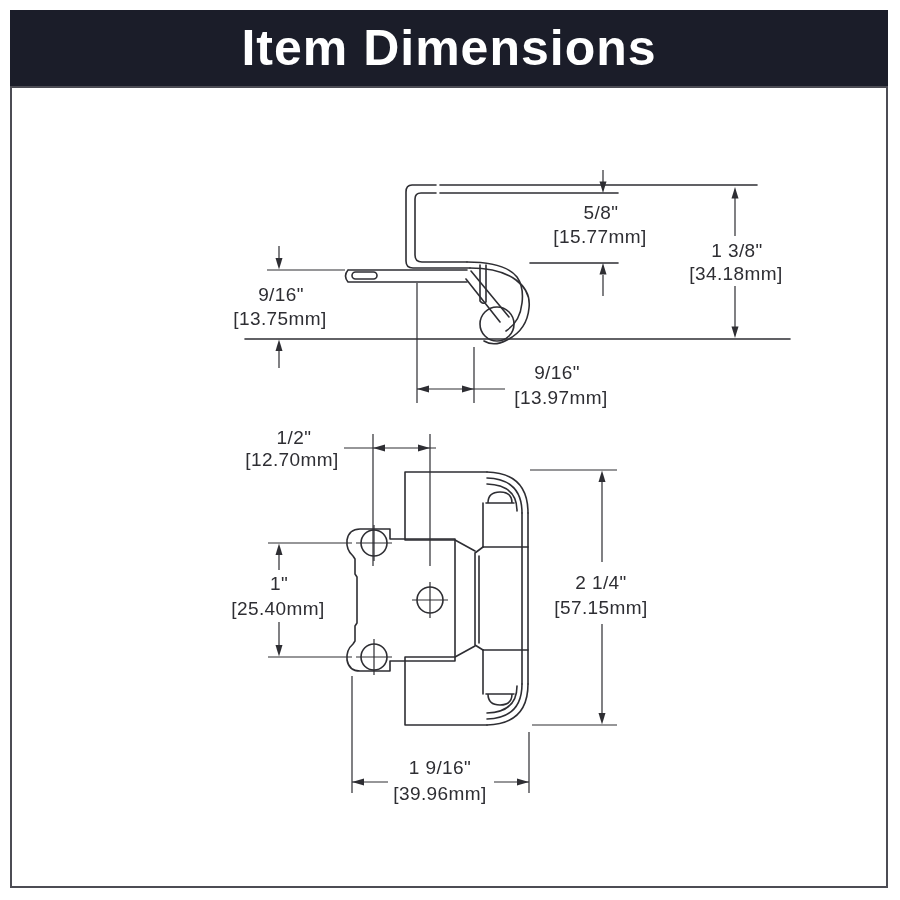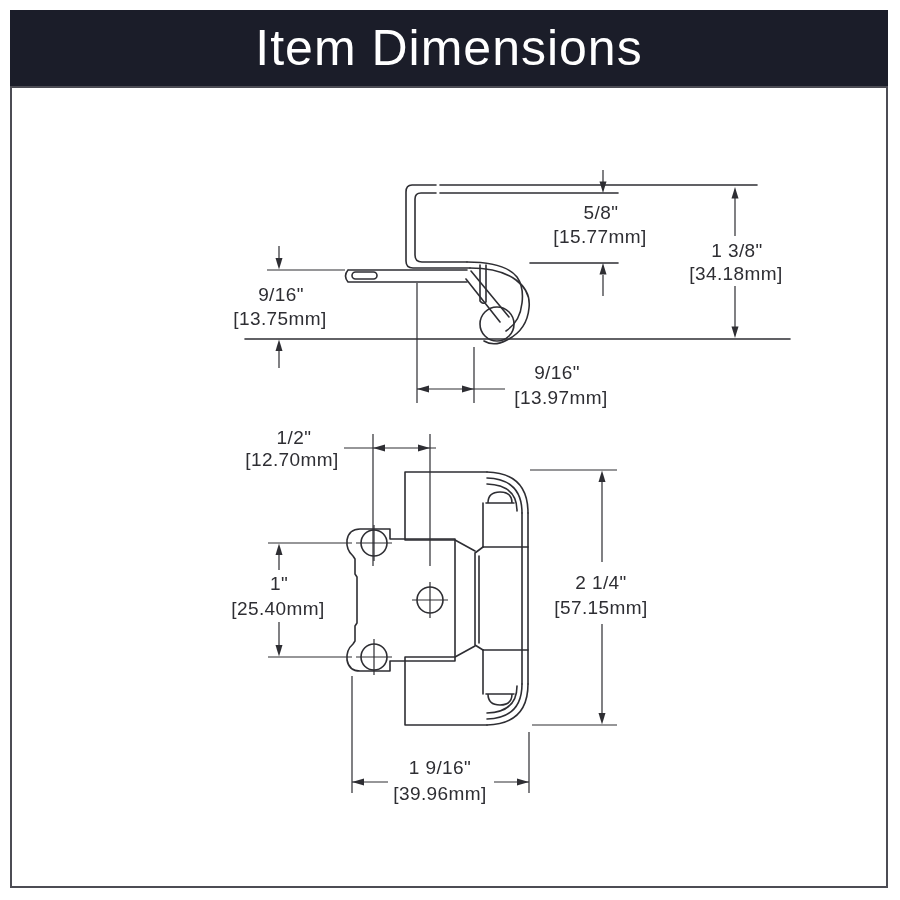--- a/index.html
+++ b/index.html
@@ -9,21 +9,21 @@
     --title:#ffffff;
     --paper:#ffffff;
   }
   html,body{margin:0;padding:0;background:var(--paper);}
   body{width:900px;height:900px;position:relative;font-family:"Liberation Sans",sans-serif;overflow:hidden;}
   .header{
     position:absolute;left:10px;top:10px;width:878px;height:76px;
     background:var(--header-bg);display:flex;align-items:center;justify-content:center;
   }
   .header h1{
-    margin:16px;color:var(--title);font-size:50px;font-weight:normal;letter-spacing:1px;
+    margin:16px;color:var(--title);font-size:50px;font-weight:bold;letter-spacing:1px;
     font-family:"Liberation Sans",sans-serif;
   }
   .content-box{
     position:absolute;left:10px;top:86px;width:878px;height:802px;
     border:2px solid var(--border);background:var(--paper);box-sizing:border-box;
   }
   svg.diagram{position:absolute;left:0;top:0;}
   svg .ln{stroke:var(--line);stroke-width:1.6;fill:none;stroke-linecap:round;stroke-linejoin:round;}
   svg .dim{stroke:var(--line);stroke-width:1.2;fill:none;stroke-linecap:butt;}
   svg .arr{fill:var(--line);stroke:none;}

